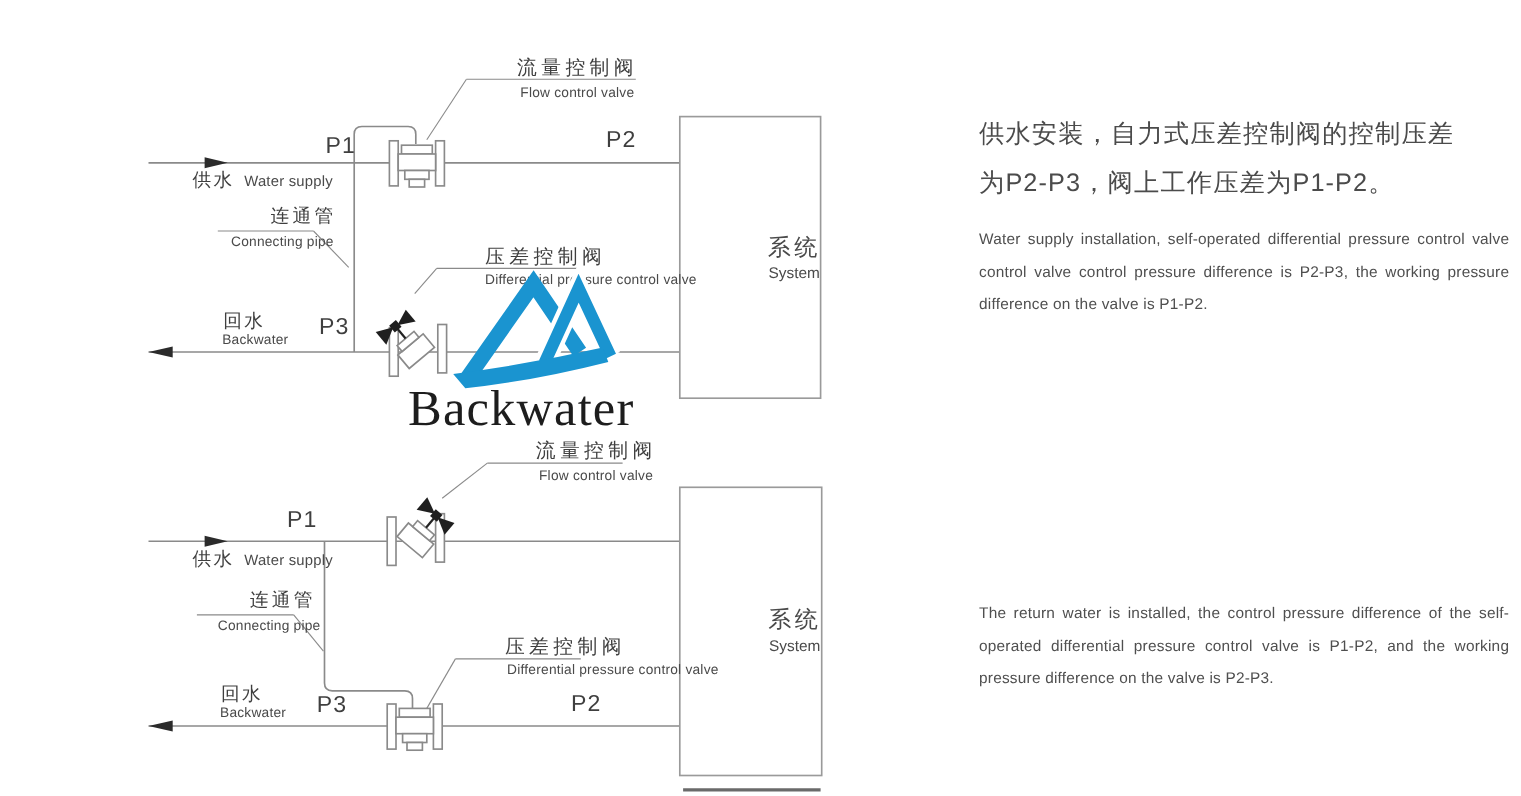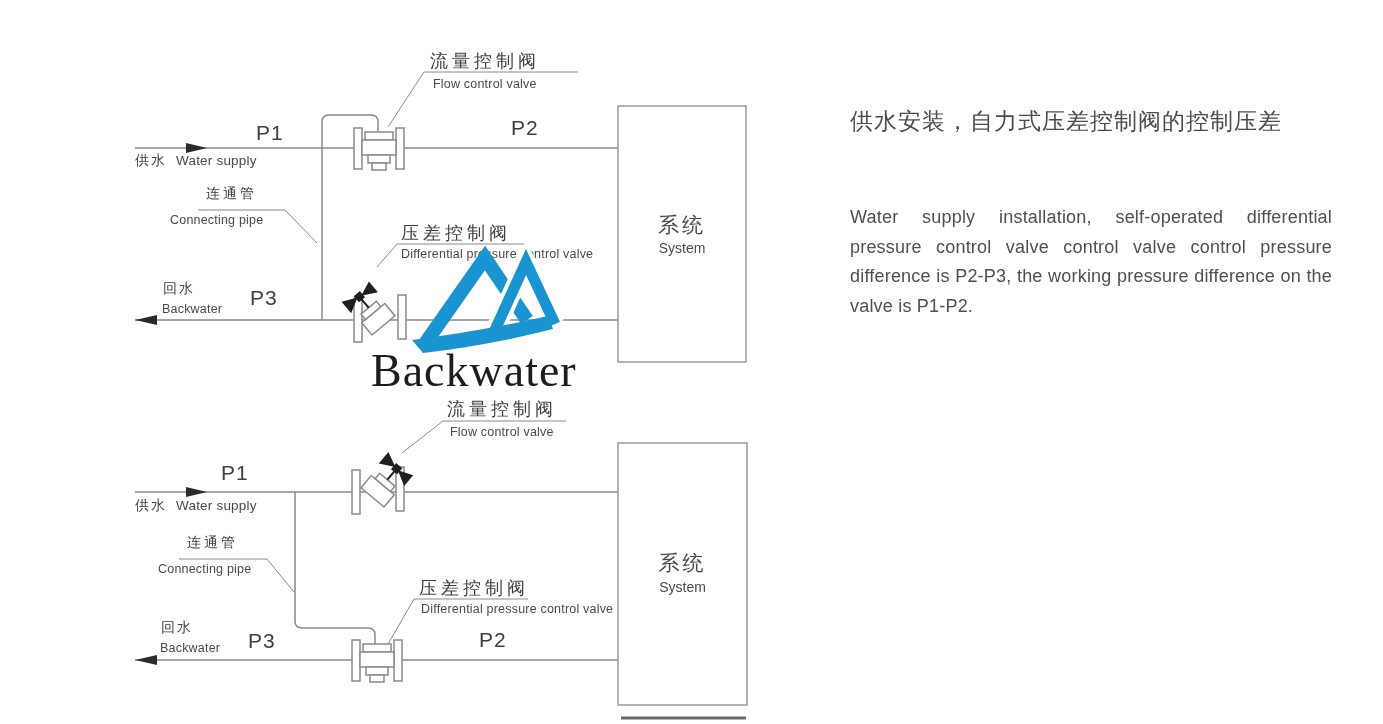--- a/index.html
+++ b/index.html
@@ -1,31 +1,31 @@
 <!DOCTYPE html>
 <html><head>
 <meta charset="utf-8">
 <style>
   html,body{margin:0;padding:0;background:#fff;}
   .canvas{position:relative;width:1383px;height:724px;background:#fff;overflow:hidden;
           font-family:"Liberation Sans",sans-serif;}
   .layer{position:absolute;left:0;top:0;}
   .svg-layer{z-index:1;}
-  .lbl-layer{position:absolute;inset:0;z-index:2;}
+  .lbl-layer{position:absolute;inset:0;z-index:2;margin-left:40px;}
   .logo-layer{position:absolute;inset:0;z-index:3;pointer-events:none;}
   .abs{position:absolute;}
   .zh-lg{font-size:18px;letter-spacing:4px;color:#3f3f3f;white-space:nowrap;}
-  .zh-md{font-size:14px;letter-spacing:2px;color:#3f3f3f;white-space:nowrap;}
+  .zh-md{font-size:17px;letter-spacing:2px;color:#3f3f3f;white-space:nowrap;}
   .en-sm{font-size:12.5px;color:#4a4a4a;white-space:nowrap;letter-spacing:.2px;}
   .p-lbl{font-size:21px;color:#3f3f3f;letter-spacing:1px;white-space:nowrap;}
   .row{display:flex;align-items:baseline;gap:9px;white-space:nowrap;}
   .sys-zh{width:128px;text-align:center;font-size:21px;letter-spacing:3px;color:#4a4a4a;}
   .sys-en{width:128px;text-align:center;font-size:14px;color:#4a4a4a;}
   .note-zh{font-size:23px;letter-spacing:1px;color:#4b4b4b;white-space:nowrap;}
-  .note-en{font-size:18px;line-height:29.5px;color:#4f4f4f;text-align:justify;width:482px;letter-spacing:.2px;}
+  .note-en{font-size:14px;line-height:29.5px;color:#4f4f4f;text-align:justify;width:482px;letter-spacing:.2px;}
   .brand{font-family:"Liberation Serif","DejaVu Serif",serif;font-size:46px;color:#1d1d1d;letter-spacing:1px;white-space:nowrap;}
 </style>
 </head>
 <body>
 
 <div class="canvas">
 
   <svg class="layer svg-layer" width="1383" height="724" viewBox="0 0 1383 724">
 
     <g>
@@ -160,22 +160,24 @@
     <div class="abs zh-lg" style="left:419px;top:576px;">压差控制阀</div>
     <div class="abs en-sm" style="left:421px;top:602px;">Differential pressure control valve</div>
     <div class="abs zh-md" style="left:161px;top:619px;">回水</div>
     <div class="abs en-sm" style="left:160px;top:641px;">Backwater</div>
     <div class="abs p-lbl" style="left:248px;top:629px;">P3</div>
     <div class="abs p-lbl" style="left:479px;top:628px;">P2</div>
     <div class="abs sys-zh" style="left:618px;top:549px;width:129px;">系统</div>
     <div class="abs sys-en" style="left:618px;top:579px;width:129px;">System</div>
 
     <div class="abs note-zh" style="left:850px;top:106px;font-family:Liberation Serif, serif;">供水安装，自力式压差控制阀的控制压差</div>
+    <div class="abs note-zh" style="left:850px;top:151px;">为P2-P3，阀上工作压差为P1-P2。</div>
     <div class="abs note-en" style="left:850px;top:203px;">Water supply installation, self-operated differential pressure control valve control valve control pressure difference is P2-P3, the working pressure difference on the valve is P1-P2.</div>
 
+    <div class="abs note-en" style="left:850px;top:543px;">The return water is installed, the control pressure difference of the self-operated differential pressure control valve is P1-P2, and the working pressure difference on the valve is P2-P3.</div>
   </div>
 
   <div class="logo-layer">
     <svg class="layer" width="1383" height="724" viewBox="0 0 1383 724">
       <g stroke-linejoin="miter" fill="none">
         <path d="M 424,345 L 485,258 L 527,320" stroke="#1a94d0" stroke-width="14"></path>
         <path d="M 495,330 L 526,262 L 555,324" stroke="#ffffff" stroke-width="19"></path>
         <path d="M 495,330 L 526,262 L 555,324" stroke="#1a94d0" stroke-width="11"></path>
         <path d="M 412,340 Q 482,331 548,316 L 553,329 Q 486,346 423,353 Z" fill="#1a94d0" stroke="none"></path>
       </g>

